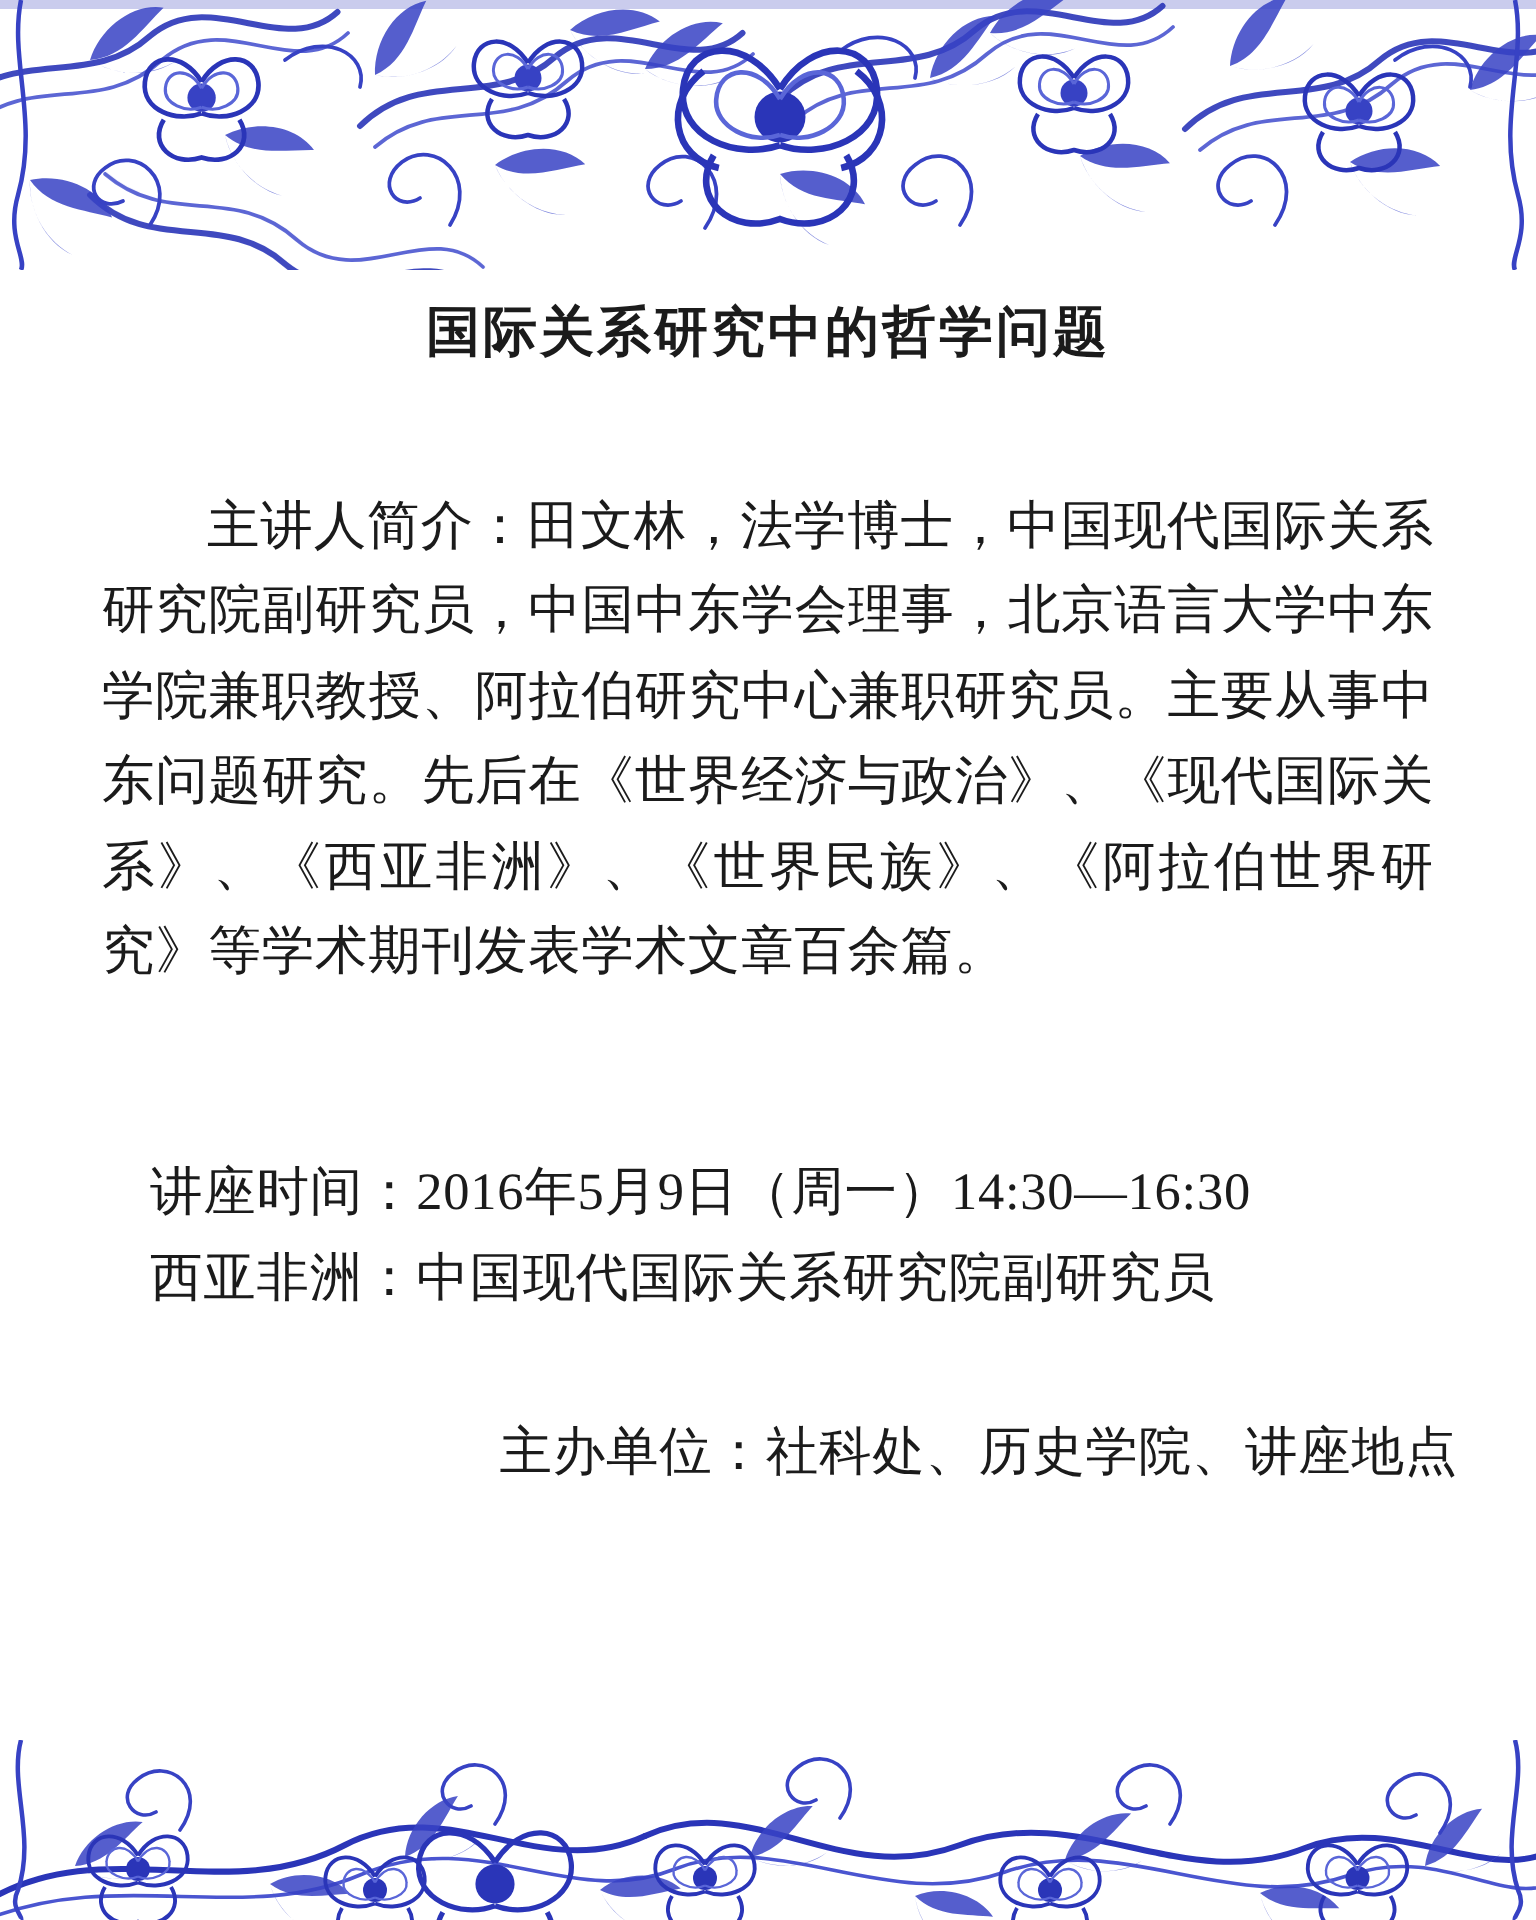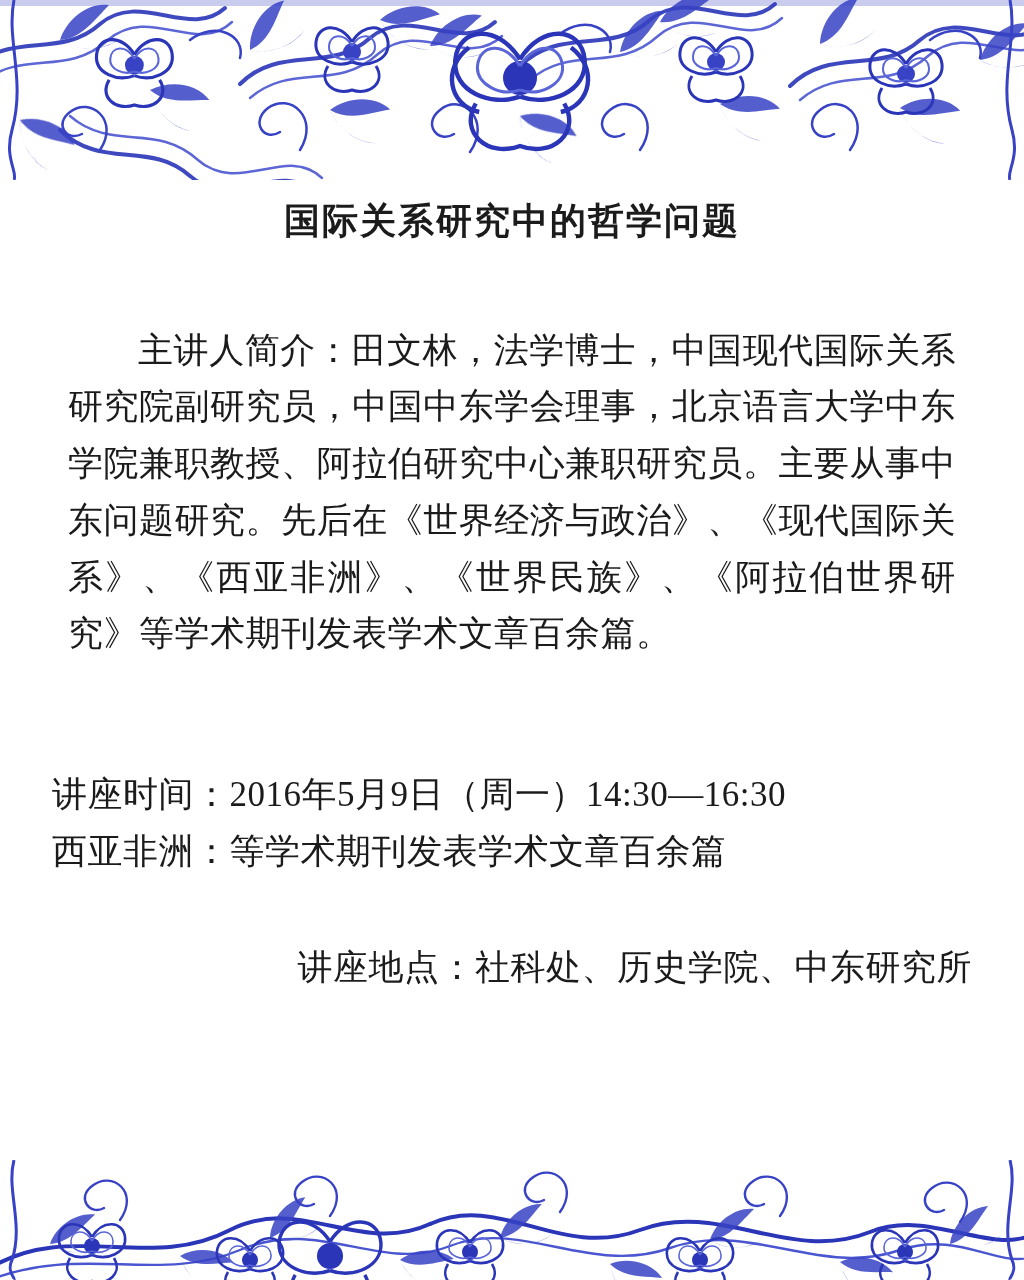--- a/index.html
+++ b/index.html
@@ -61,20 +61,21 @@
   }
 
   .detail-block {
     padding-top: 88px;
   }
   .detail-line {
     font-size: 35px;
     line-height: 1.62;
     letter-spacing: 0.5px;
     white-space: nowrap;
+    margin-left: 48px;
   }
   .detail-line .label { }
   .detail-line .value { }
 
   .organizer {
     padding-top: 62px;
     font-size: 35px;
     line-height: 1.5;
     text-align: right;
     letter-spacing: 0.5px;
@@ -180,25 +181,25 @@
 
   <h1 class="poster-title">国际关系研究中的哲学问题</h1>
 
   <p class="speaker-bio">主讲人简介：田文林，法学博士，中国现代国际关系研究院副研究员，中国中东学会理事，北京语言大学中东学院兼职教授、阿拉伯研究中心兼职研究员。主要从事中东问题研究。先后在《世界经济与政治》、《现代国际关系》、《西亚非洲》、《世界民族》、《阿拉伯世界研究》等学术期刊发表学术文章百余篇。</p>
 
   <div class="detail-block">
     <div class="detail-line">
       <span class="label">讲座时间：</span><span class="value">2016年5月9日（周一）14:30—16:30</span>
     </div>
     <div class="detail-line">
-      <span class="label">西亚非洲：</span><span class="value">等学术期刊发表学术文章百余篇</span>
+      <span class="label">西亚非洲：</span><span class="value">中国现代国际关系研究院副研究员</span>
     </div>
   </div>
 
-  <div class="organizer">讲座地点：社科处、历史学院、中东研究所</div>
+  <div class="organizer">主办单位：社科处、历史学院、讲座地点</div>
 </div>
 
 <div class="ornament bottom">
   <svg viewBox="0 0 1024 120" preserveAspectRatio="none" xmlns="http://www.w3.org/2000/svg">
     <defs>
       <g id="leafB">
         <path d="M0,0 C12,-16 36,-22 52,-14 C36,-7 20,5 0,0 Z" fill="#3742c4" opacity="0.85"></path>
         <path d="M0,0 C9,12 30,23 48,18 C32,21 12,16 0,0 Z" fill="#4a55d0" opacity="0.7"></path>
       </g>
       <g id="flowerB">

